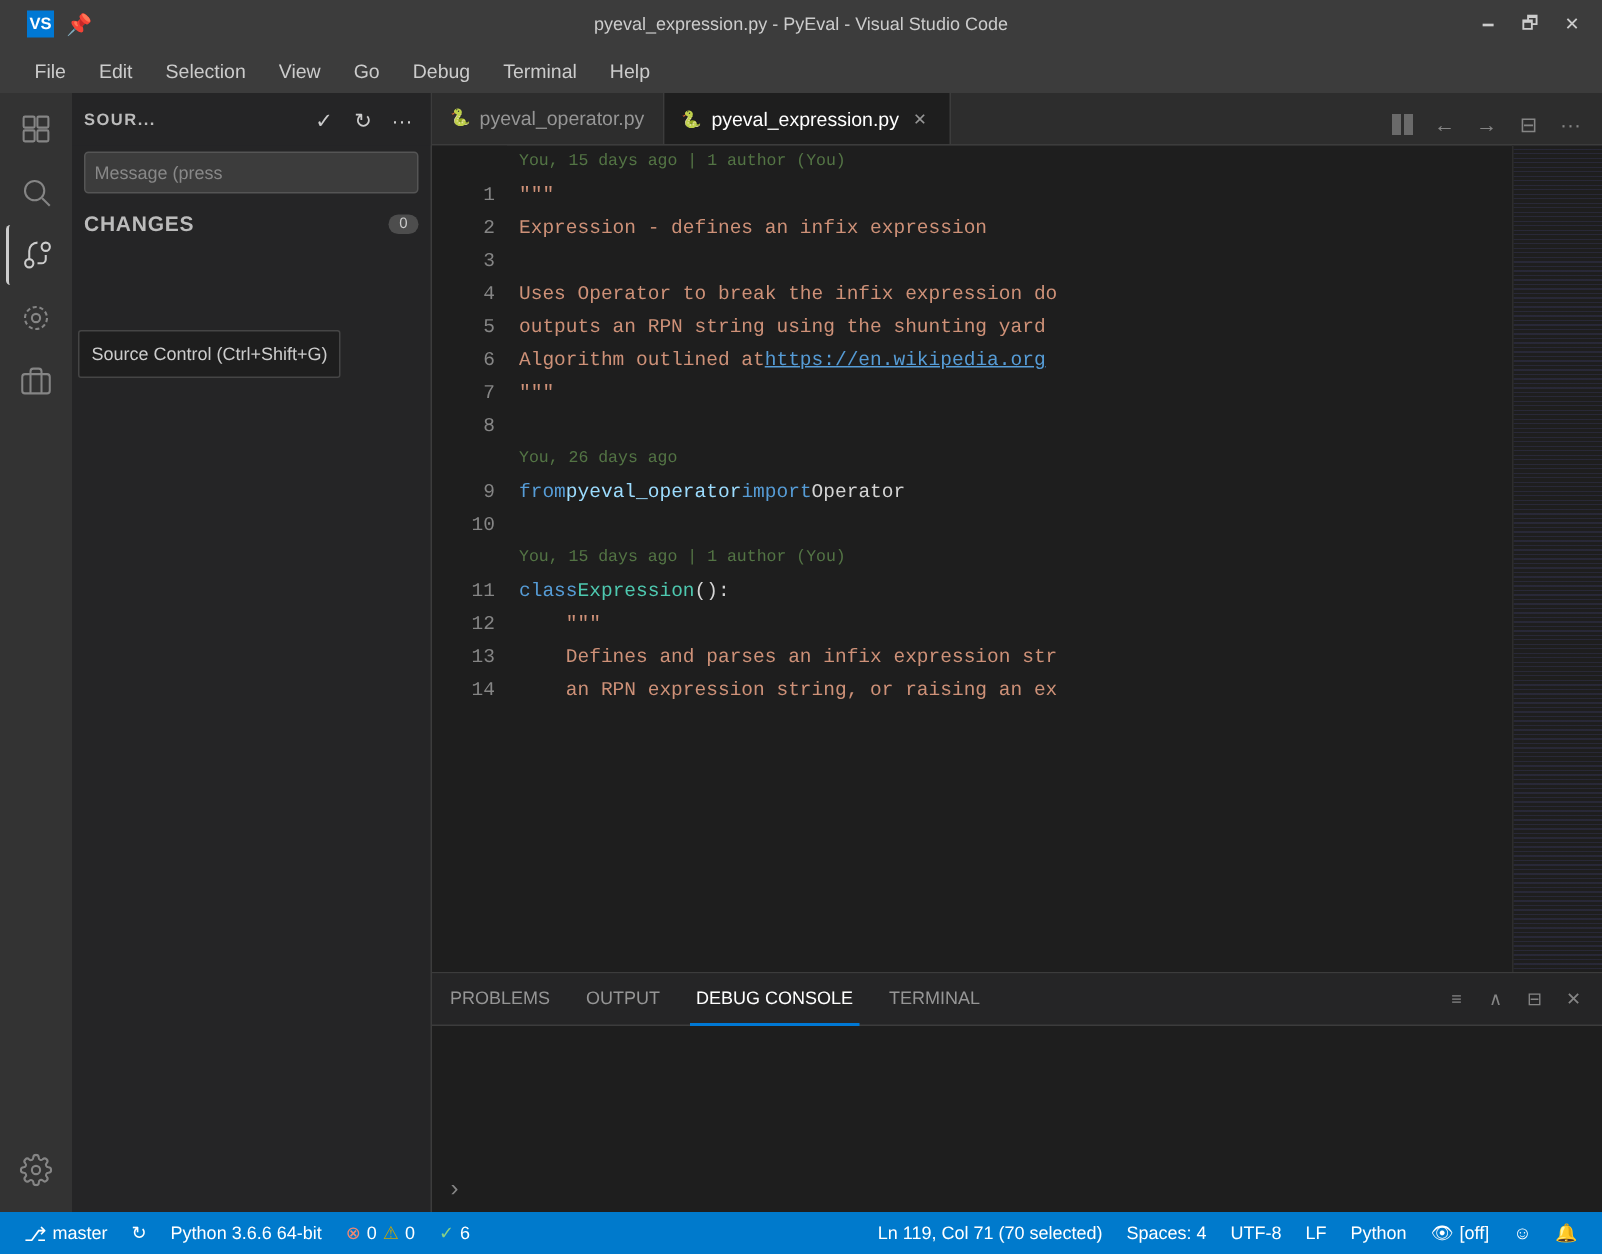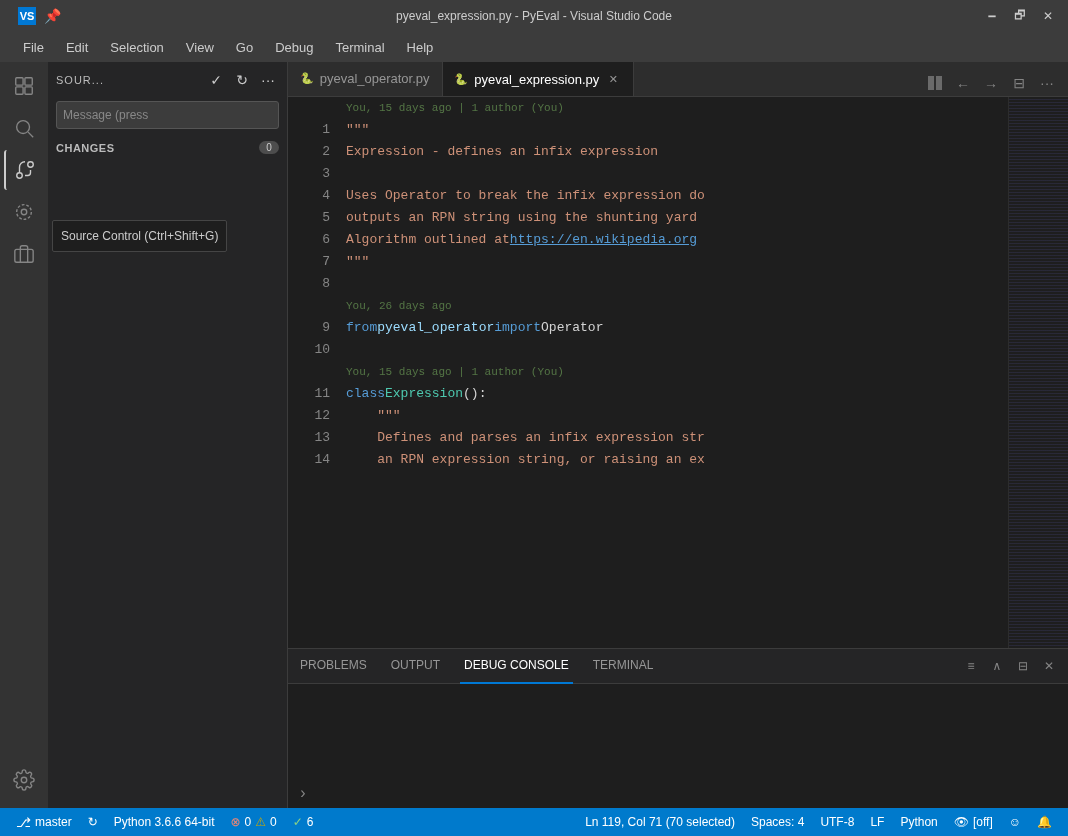--- a/index.html
+++ b/index.html
@@ -144,21 +144,21 @@
     #sc-header {
       height: 35px;
       display: flex;
       align-items: center;
       justify-content: space-between;
       padding: 0 8px;
       background: #252526;
     }
     #sc-title {
       font-size: 11px;
-      font-weight: normal;
+      font-weight: bold;
       color: #bbbbbb;
       letter-spacing: 1px;
     }
     #sc-actions {
       display: flex;
       align-items: center;
       gap: 4px;
     }
     .sc-btn {
       width: 22px;
@@ -190,21 +190,21 @@
     #changes-section {
       padding: 4px 8px;
     }
     #changes-header {
       display: flex;
       align-items: center;
       justify-content: space-between;
       padding: 4px 0;
     }
     #changes-label {
-      font-size: 11px;
+      font-size: 14px;
       font-weight: bold;
       color: #bbbbbb;
       letter-spacing: 0.5px;
     }
     #changes-count {
       background: #4d4d4d;
       color: #cccccc;
       font-size: 10px;
       padding: 1px 6px;
       border-radius: 10px;

